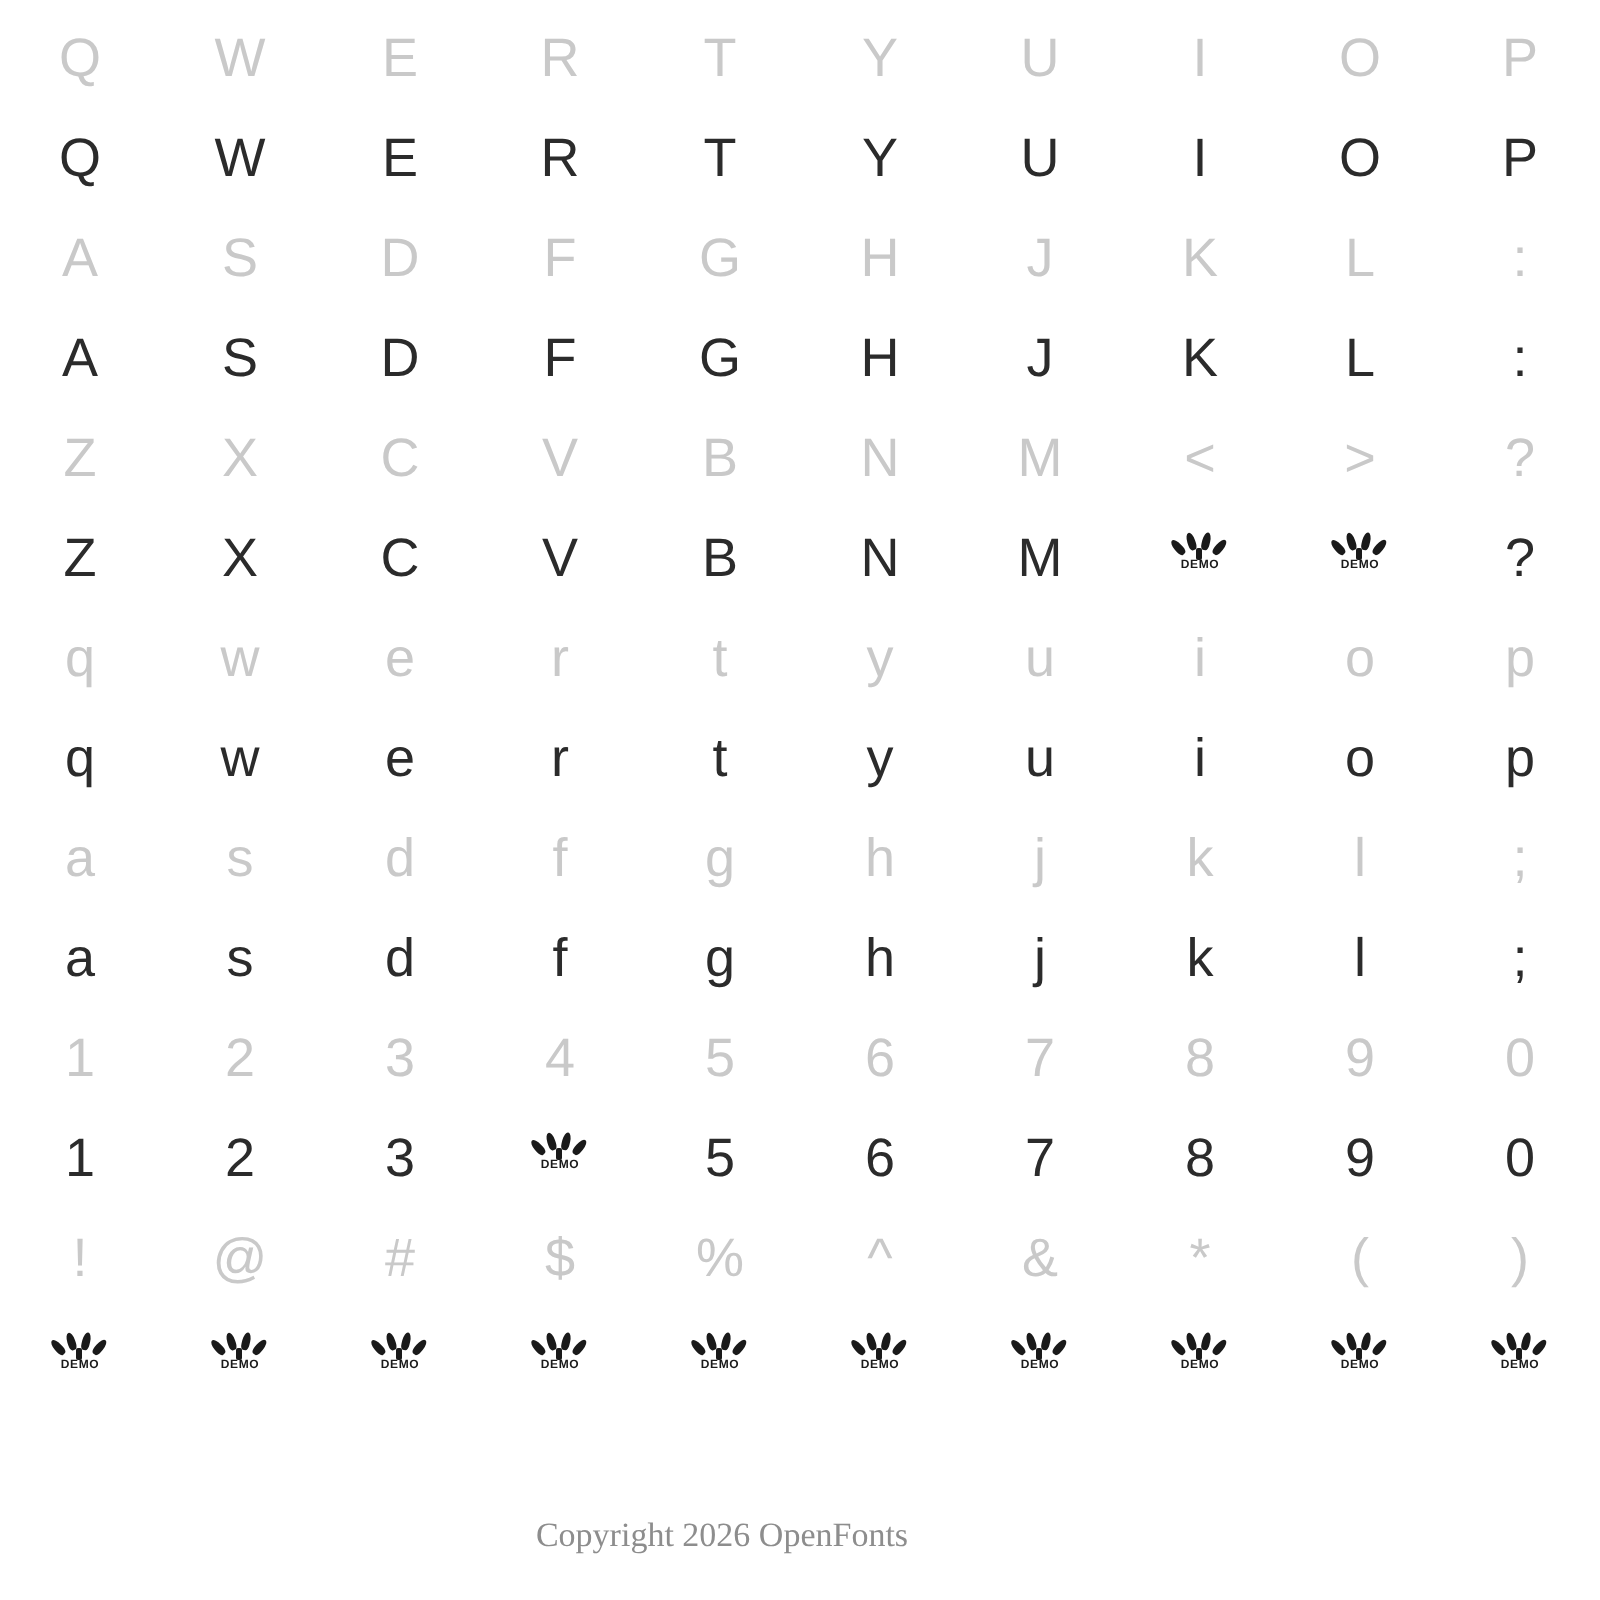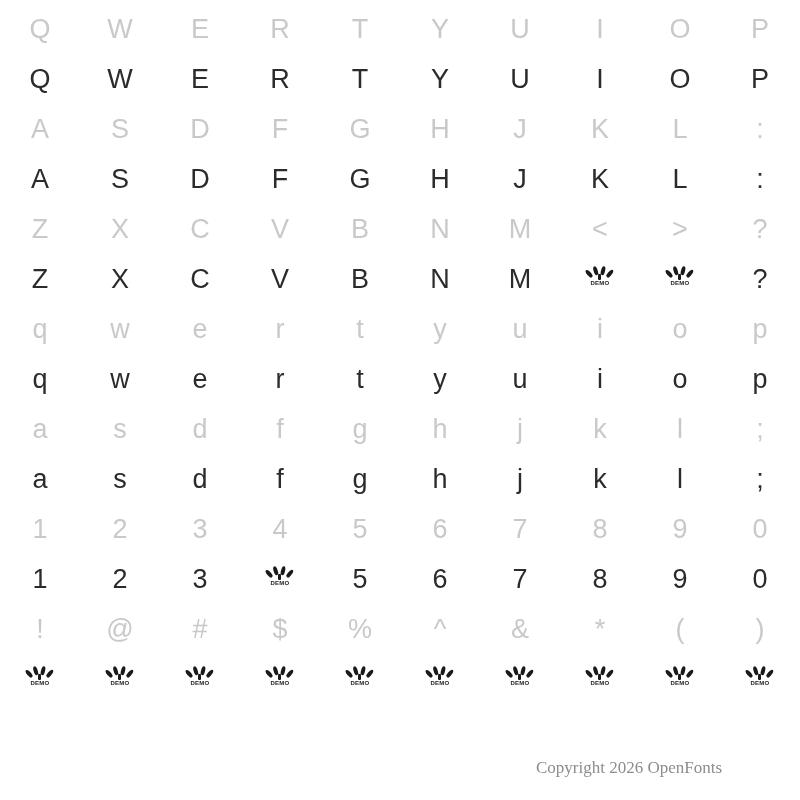--- a/index.html
+++ b/index.html
@@ -93,21 +93,21 @@
     font-weight: 700;
     letter-spacing: 0.3px;
     color: #1a1a1a;
     font-family: "Liberation Sans", sans-serif;
   }
   .footer {
     position: absolute;
     left: 0;
     right: 0;
     bottom: 22px;
-    text-align: right;
+    text-align: center;
     padding-right: 78px;
     font-size: 17px;
     color: #8d8d8d;
     font-family: "Liberation Serif", serif;
   }
 </style>
 </head>
 <body>
 
 <div class="sheet">

